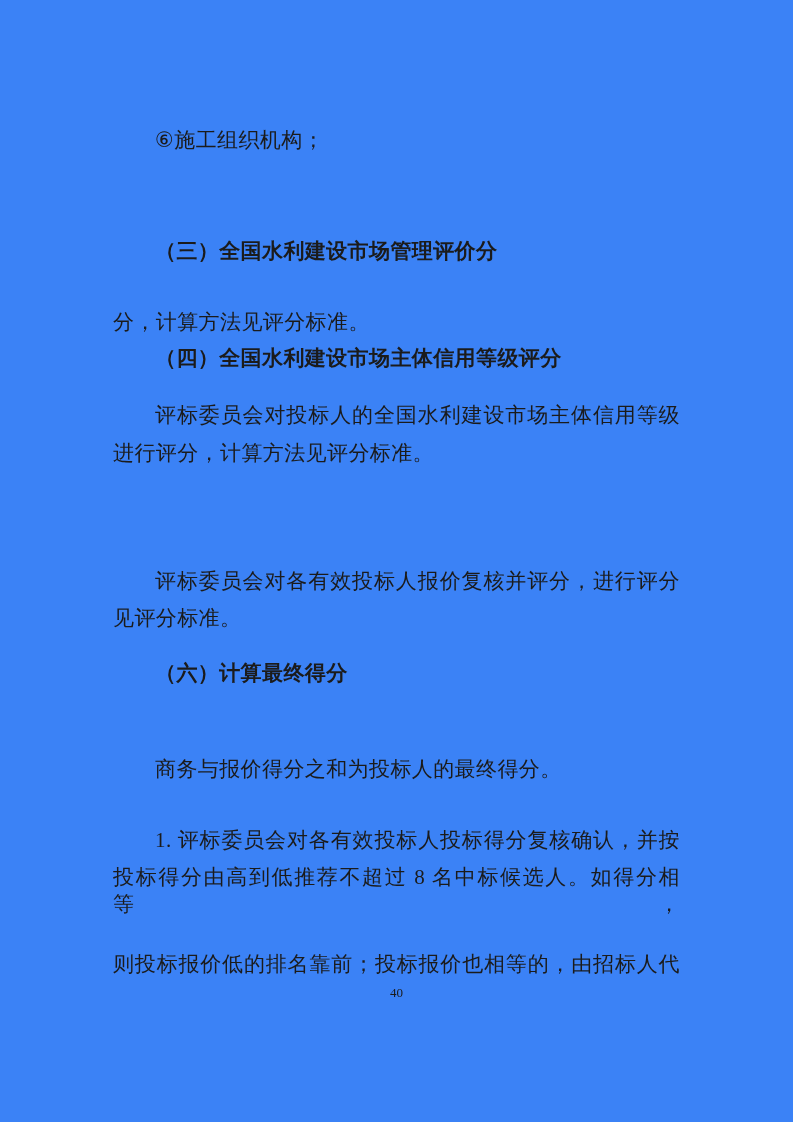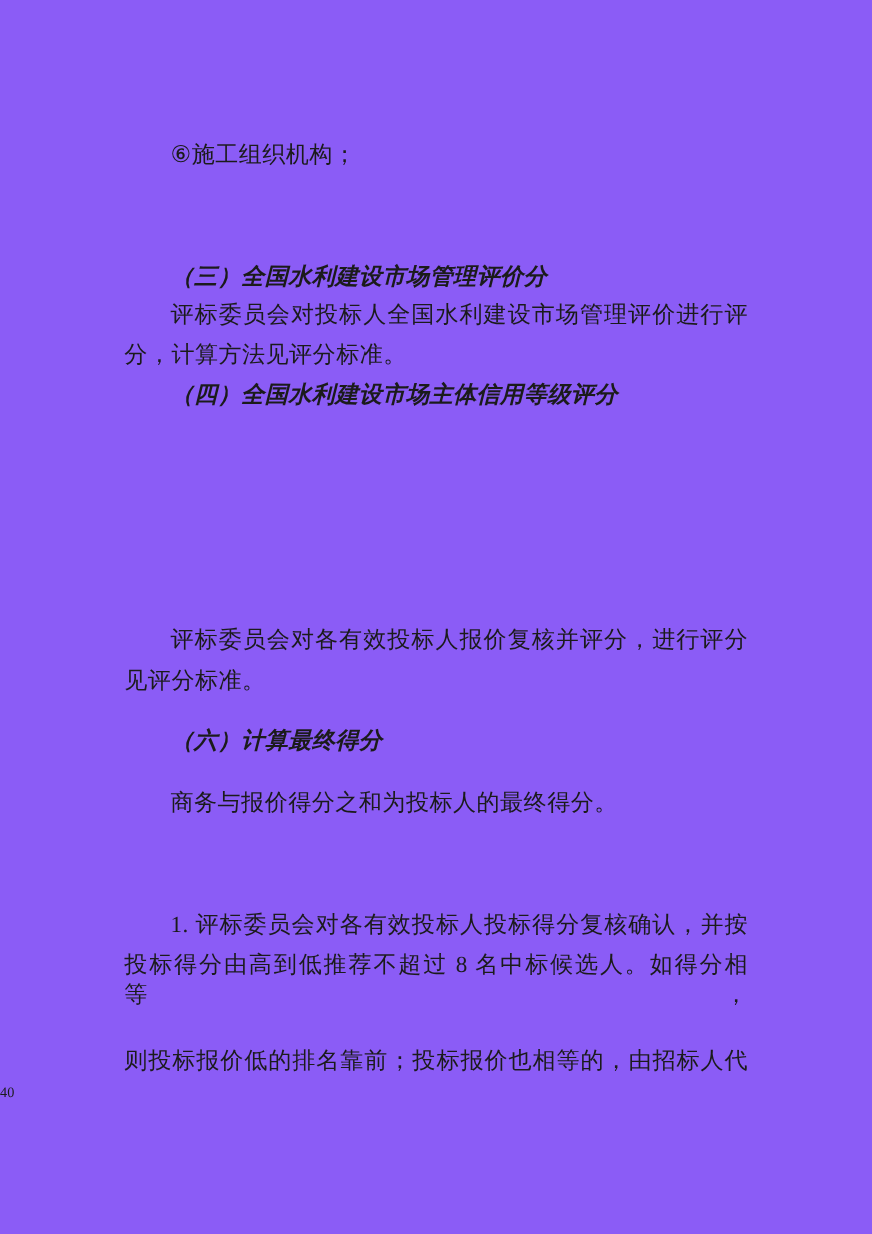--- a/index.html
+++ b/index.html
@@ -4,77 +4,79 @@
 <style>
   html, body {
     margin: 0;
     padding: 0;
     background: #ffffff;
   }
   .page {
     position: relative;
     width: 793px;
     height: 1122px;
-    background: #8b5cf6;
+    background: #3b82f6;
     overflow: hidden;
     font-family: "Liberation Serif", "DejaVu Serif", "DejaVu Sans", serif;
     color: #1b1b1b;
   }
   .line {
     position: absolute;
     left: 113px;
     width: 567px;
     font-size: 21px;
     line-height: 27px;
     letter-spacing: 0.4px;
     white-space: nowrap;
   }
   .indent { padding-left: 42px; width: 525px; }
-  .bold { font-weight: bold; font-style: italic; }
+  .bold { font-weight: bold; }
   .justify {
     white-space: normal;
     text-align: justify;
     text-align-last: justify;
   }
   .page-number {
     position: absolute;
     left: 0;
     top: 985px;
     width: 793px;
+    text-align: center;
     font-size: 13px;
     line-height: 16px;
     color: #1b1b1b;
   }
 </style>
 </head>
 <body>
 
 <div class="page">
 
   <div class="line indent" style="top:127px">⑥施工组织机构；</div>
 
 
   <div class="line indent bold" style="top:238px">（三）全国水利建设市场管理评价分</div>
 
-  <div class="line indent justify" style="top:273px">评标委员会对投标人全国水利建设市场管理评价进行评</div>
 
   <div class="line indent bold" style="top:345px">（四）全国水利建设市场主体信用等级评分</div>
 
   <div class="line" style="top:309px">分，计算方法见评分标准。</div>
 
+  <div class="line indent justify" style="top:402px">评标委员会对投标人的全国水利建设市场主体信用等级</div>
 
+  <div class="line" style="top:440px">进行评分，计算方法见评分标准。</div>
 
 
   <div class="line indent justify" style="top:568px">评标委员会对各有效投标人报价复核并评分，进行评分</div>
 
   <div class="line indent bold" style="top:660px">（六）计算最终得分</div>
 
   <div class="line" style="top:605px">见评分标准。</div>
 
-  <div class="line indent" style="top:716px">商务与报价得分之和为投标人的最终得分。</div>
+  <div class="line indent" style="top:756px">商务与报价得分之和为投标人的最终得分。</div>
 
 
   <div class="line indent justify" style="top:827px">1. 评标委员会对各有效投标人投标得分复核确认，并按</div>
 
   <div class="line justify" style="top:864px">投标得分由高到低推荐不超过 8 名中标候选人。如得分相等，</div>
 
   <div class="line justify" style="top:951px">则投标报价低的排名靠前；投标报价也相等的，由招标人代</div>
 
   <div class="page-number">40</div>
 

